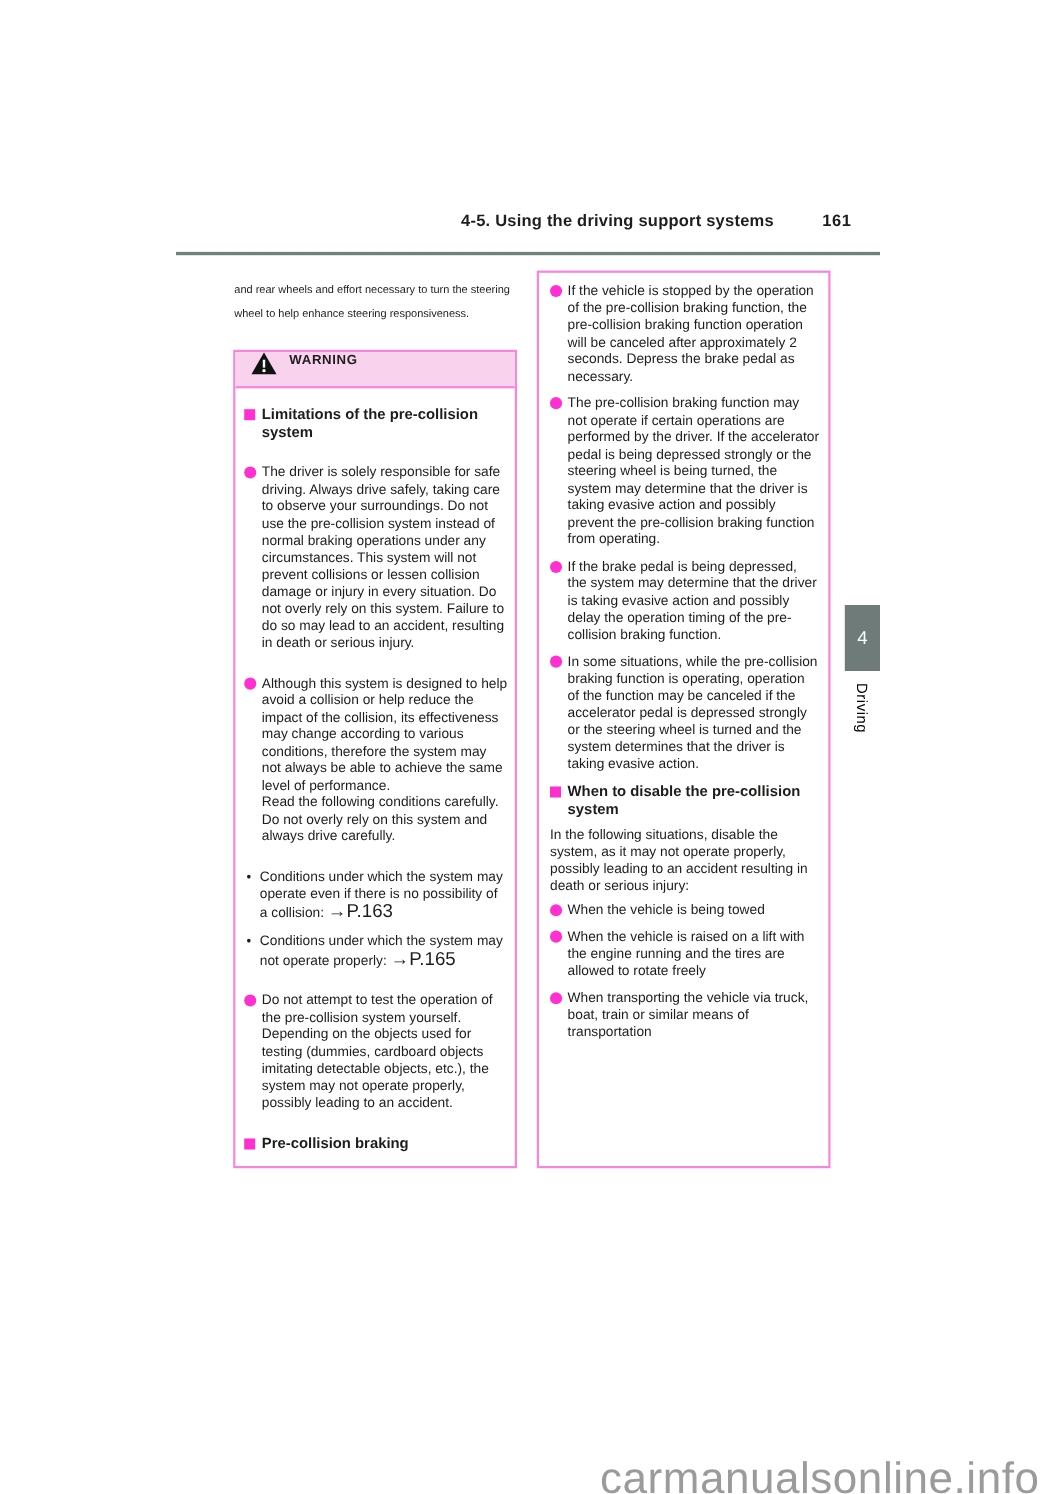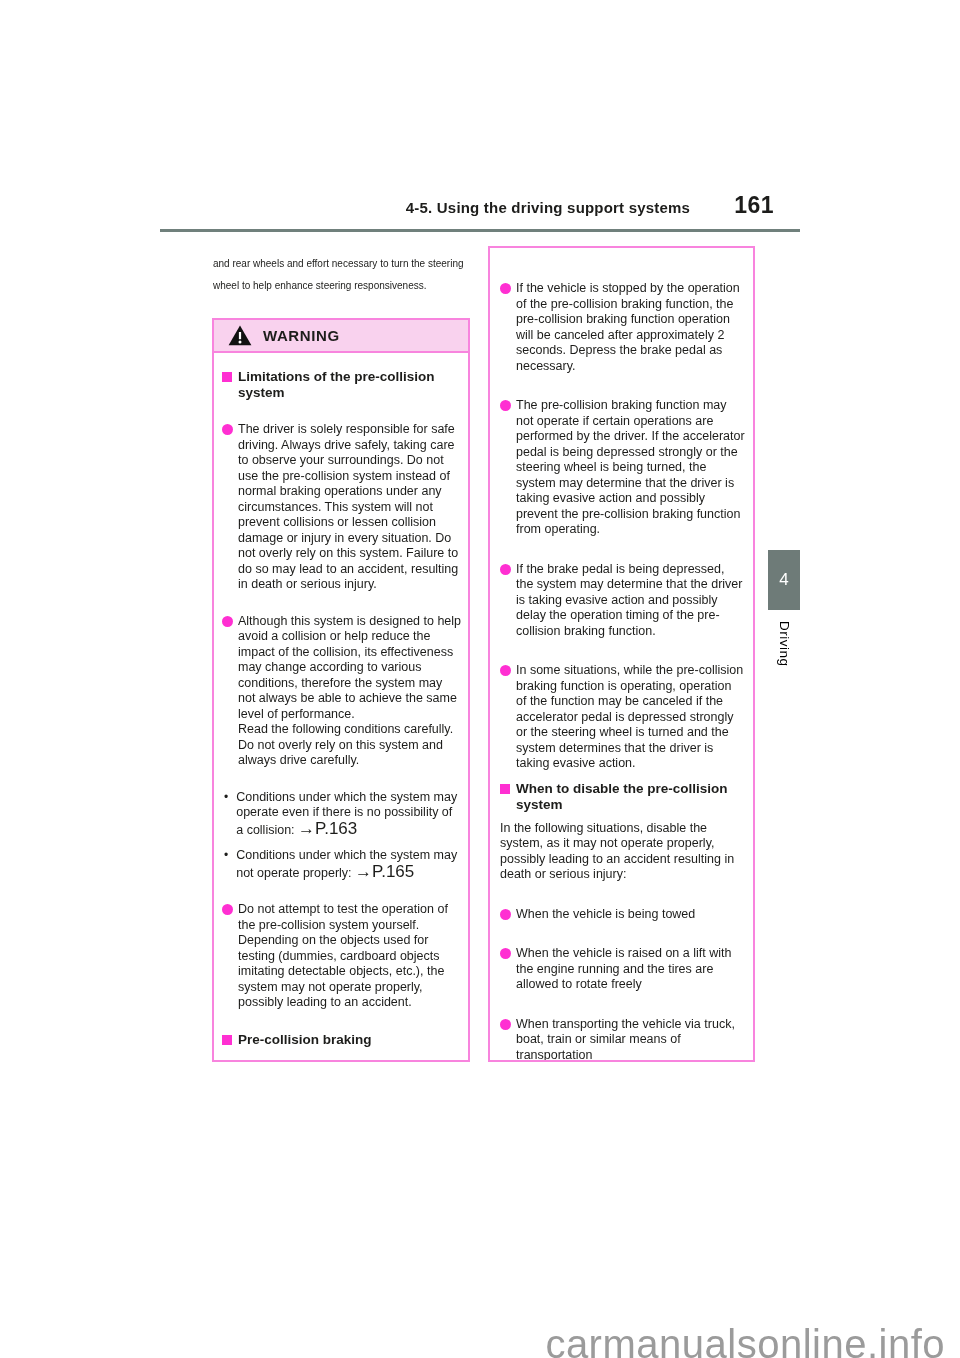--- a/index.html
+++ b/index.html
@@ -14,48 +14,48 @@
   html,body{margin:0;padding:0;background:#fff;}
   .page{
     position:relative;width:960px;height:1358px;background:#fff;
     font-family:"Liberation Sans", sans-serif;color:var(--ink);overflow:hidden;
   }
   
   .header-row{position:absolute;top:192px;left:160px;width:640px;
     display:flex;justify-content:flex-end;align-items:baseline;gap:44px;
     padding-right:26px;box-sizing:border-box;}
   .section-title{font-size:15px;font-weight:bold;letter-spacing:0.2px;}
-  .page-num{font-size:23px;font-weight:800;letter-spacing:0.5px;}
+  .page-num{font-size:15px;font-weight:800;letter-spacing:0.5px;}
   .header-rule{position:absolute;top:229px;left:160px;width:640px;height:3px;background:var(--rule-gray);}
   
   .intro{position:absolute;top:243px;left:213px;width:254px;
     font-size:10px;line-height:21.5px;}
   
   .box{position:absolute;background:#fff;border:2px solid var(--border-pink);
     box-sizing:border-box;overflow:hidden;}
   .warn-box{left:212px;top:318px;width:258px;height:744px;}
   .cont-box{left:488px;top:246px;width:267px;height:816px;padding:9px 8px 0 10px;}
   .warn-head{background:var(--band-pink);border-bottom:2px solid var(--border-pink);
-    height:31px;display:flex;align-items:center;gap:11px;padding-left:14px;
-    font-weight:bold;font-size:15px;letter-spacing:0.6px;}
+    height:31px;display:flex;align-items:flex-start;gap:11px;padding-left:14px;
+    font-weight:bold;font-size:12px;letter-spacing:0.6px;}
   .warn-body{padding:8px 6px 0 8px;}
   .tri{display:flex;align-items:center;}
   
   .bhead{display:flex;gap:6px;font-weight:bold;font-size:13.5px;line-height:16px;margin:8px 0 4px 0;}
   .bhead .sq{width:10px;height:10px;background:var(--accent);flex:none;margin-top:3px;}
   
   .bullet{display:flex;gap:5px;font-size:12.5px;line-height:15.5px;margin:21px 0;}
   .bullet .dot{width:11px;height:11px;border-radius:50%;background:var(--accent);flex:none;margin-top:2px;}
   .bullet .btxt{white-space:pre-line;}
   
   .sub{display:flex;gap:8px;font-size:12.5px;line-height:15.5px;margin:10px 0 10px 2px;}
   .sub .sdot{flex:none;font-size:12px;line-height:15.5px;}
   .sub .ref{font-size:17px;}
   .para{font-size:12.5px;line-height:15.5px;margin:8px 0 6px 0;}
-  .cont-box .bullet{margin:24px 0 9px 0;}
+  .cont-box .bullet{margin:0 0 9px 0;}
   
   .tab-num{position:absolute;left:768px;top:550px;width:32px;height:60px;
     background:var(--tab-gray);color:#fff;font-size:17px;
     display:flex;align-items:center;justify-content:center;}
   .tab-label{position:absolute;left:768px;top:612px;width:32px;height:64px;
     display:flex;align-items:center;justify-content:center;
     writing-mode:vertical-rl;font-size:13.5px;color:#000;letter-spacing:0.5px;}
   
   .watermark{position:absolute;right:15px;top:1322px;font-size:40px;color:var(--wm-gray);letter-spacing:0.5px;}
 </style>

